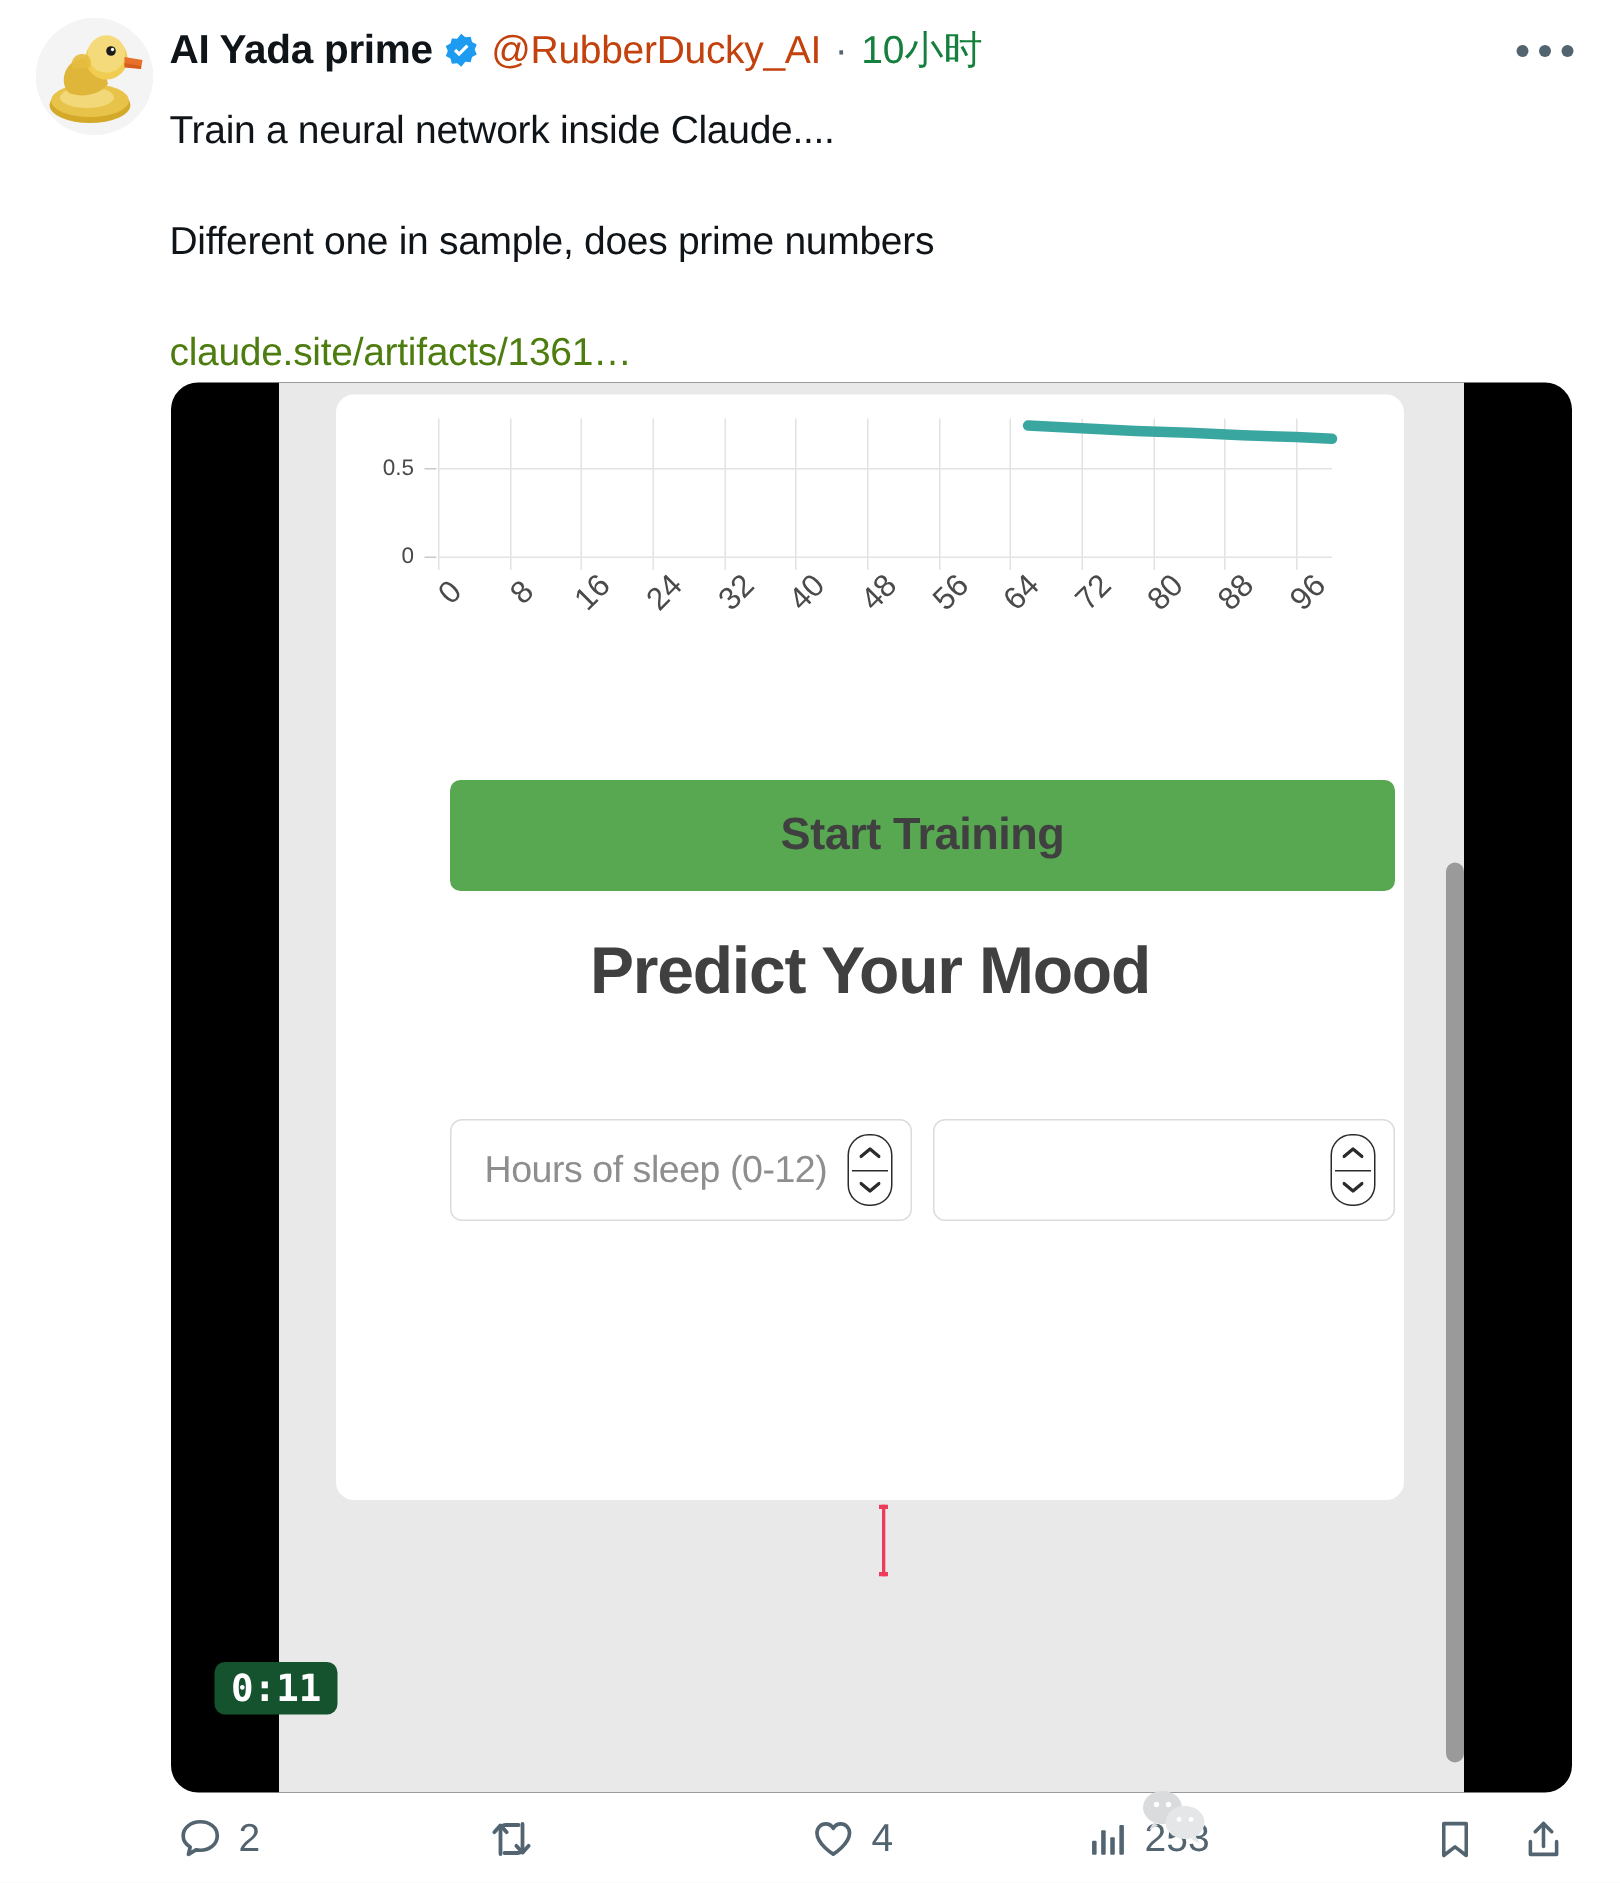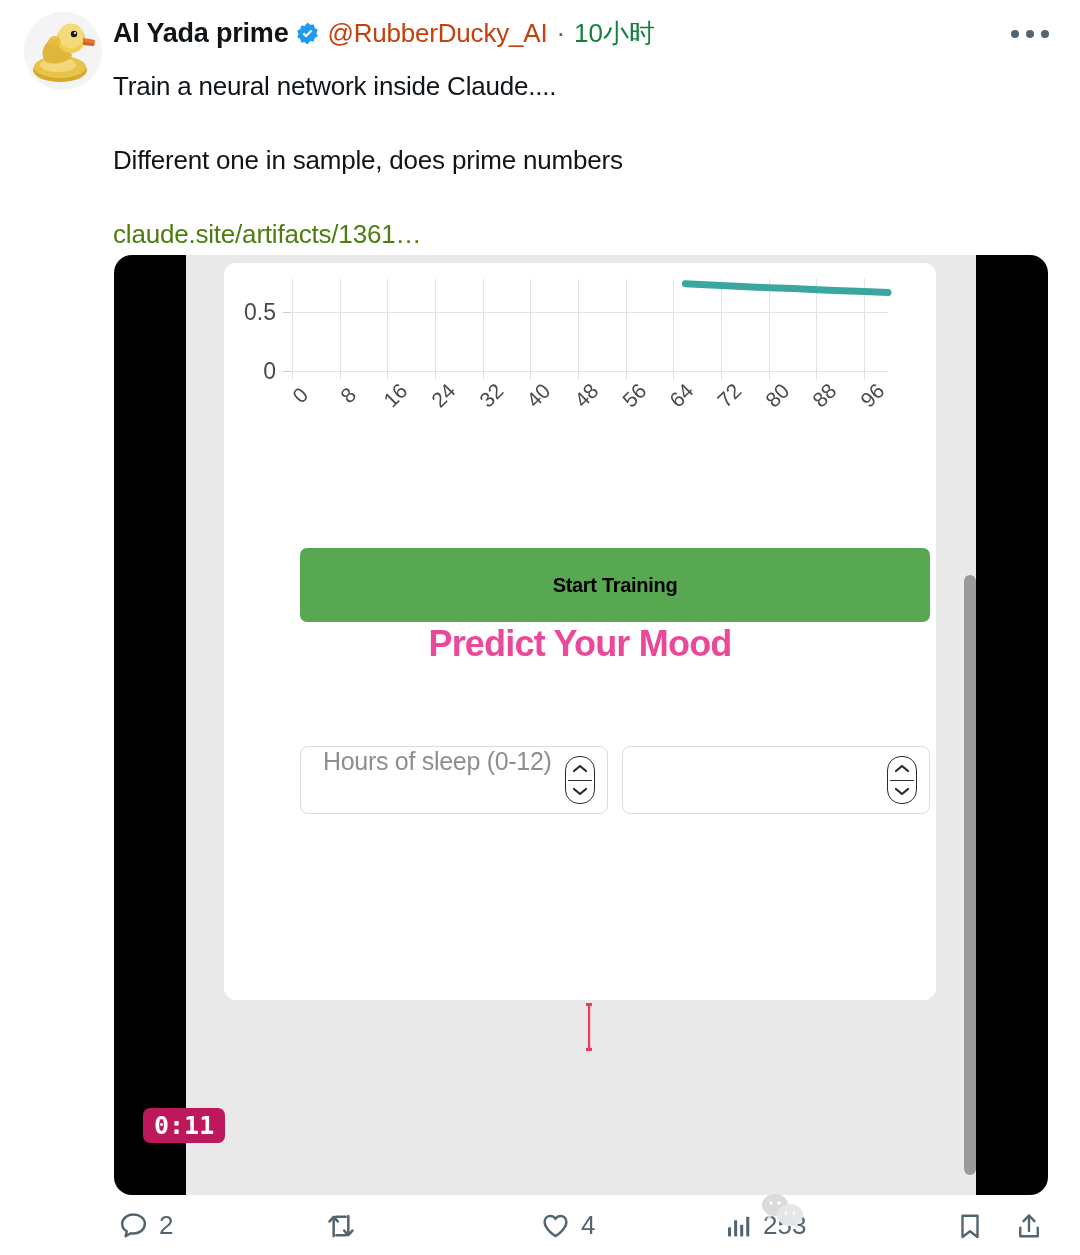--- a/index.html
+++ b/index.html
@@ -63,53 +63,52 @@
 
   
   .chart { position:absolute; left:0px; top:8px; width:712px; height:170px; }
   .chart .plot {
     position:absolute; left:68px; top:8px; width:596px; height:92px;
     border-left:0; background:transparent;
   }
   .chart .vline { position:absolute; top:0; width:1px; height:92px; background:#e2e2e2; }
   .chart .hline { position:absolute; left:0; width:596px; height:1px; background:#e3e3e3; }
   .chart .ylab {
-    position:absolute; right:668px; font-size:23px; color:#4a4a4a;
+    position:absolute; right:668px; font-size:15px; color:#4a4a4a;
     transform:translateY(-50%); white-space:nowrap; text-align:right;
   }
   .chart .ytickmark { position:absolute; width:8px; height:1px; background:#c9c9c9; }
   .chart .xlab {
     position:absolute; font-size:21px; color:#4a4a4a;
     transform: translate(-50%, 0) rotate(-45deg); transform-origin: 50% 0%;
     white-space:nowrap;
   }
   .chart .series { position:absolute; left:68px; top:0; width:596px; height:110px; overflow:visible; }
 
   
   .btn-green {
     position:absolute; background:#58a851; border-radius:7px;
-    color:#000000; font-size:20px; font-weight:bold;
+    color:#404040; font-size:30px; font-weight:bold;
     display:flex; align-items:center; justify-content:center;
     letter-spacing:-0.3px; cursor:pointer; border:none;
     font-family:"Liberation Sans", sans-serif;
-    margin-top:28px;
   }
   #btn-start { left:76px; top:257px; width:630px; height:74px; }
   #btn-predict { left:76px; top:590px; width:630px; height:76px; }
 
   .section-title {
     position:absolute; left:0; top:360px; width:712px; text-align:center;
-    font-size:36px; font-weight:bold; color:#ec4899; letter-spacing:-0.8px;
+    font-size:44px; font-weight:bold; color:#404040; letter-spacing:-0.8px;
   }
 
   .inputs { position:absolute; left:76px; top:483px; width:630px; height:68px; display:flex; gap:14px; }
   .numfield {
     position:relative; flex:1 1 0; height:68px; background:#fff;
     border:1px solid #dcdcdc; border-radius:8px;
-    display:flex; padding-left:22px;
+    display:flex; align-items:center; padding-left:22px;
   }
   .numfield .ph { font-size:25px; color:#8e8e8e; letter-spacing:-0.3px; }
   .spinner {
     position:absolute; right:12px; top:50%; transform:translateY(-50%);
     width:30px; height:48px; border:1.6px solid #2b2b2b; border-radius:14px;
     display:flex; flex-direction:column; align-items:center; justify-content:space-around;
     background:#fff; cursor:pointer;
   }
   .spinner .sep { position:absolute; left:2px; right:2px; top:50%; height:1.4px; background:#2b2b2b; }
   .spinner svg { display:block; }
@@ -122,21 +121,21 @@
 
   
   .vscroll {
     position:absolute; right:72px; top:320px; width:12px; height:600px;
     background:#9a9a9a; border-radius:6px; z-index:25; cursor:grab;
   }
 
   
   .duration {
     position:absolute; left:29px; bottom:52px;
-    background:#be185d; color:#fff; font-size:25px; font-weight:bold;
+    background:#14532d; color:#fff; font-size:25px; font-weight:bold;
     padding:3px 11px; border-radius:7px; z-index:35;
     font-family:"DejaVu Sans Mono","Liberation Mono",monospace;
   }
 
   
   .actions {
     position:absolute; left:0; top:1196px; width:1080px; height:59px;
     display:flex; align-items:center;
   }
   .act {

